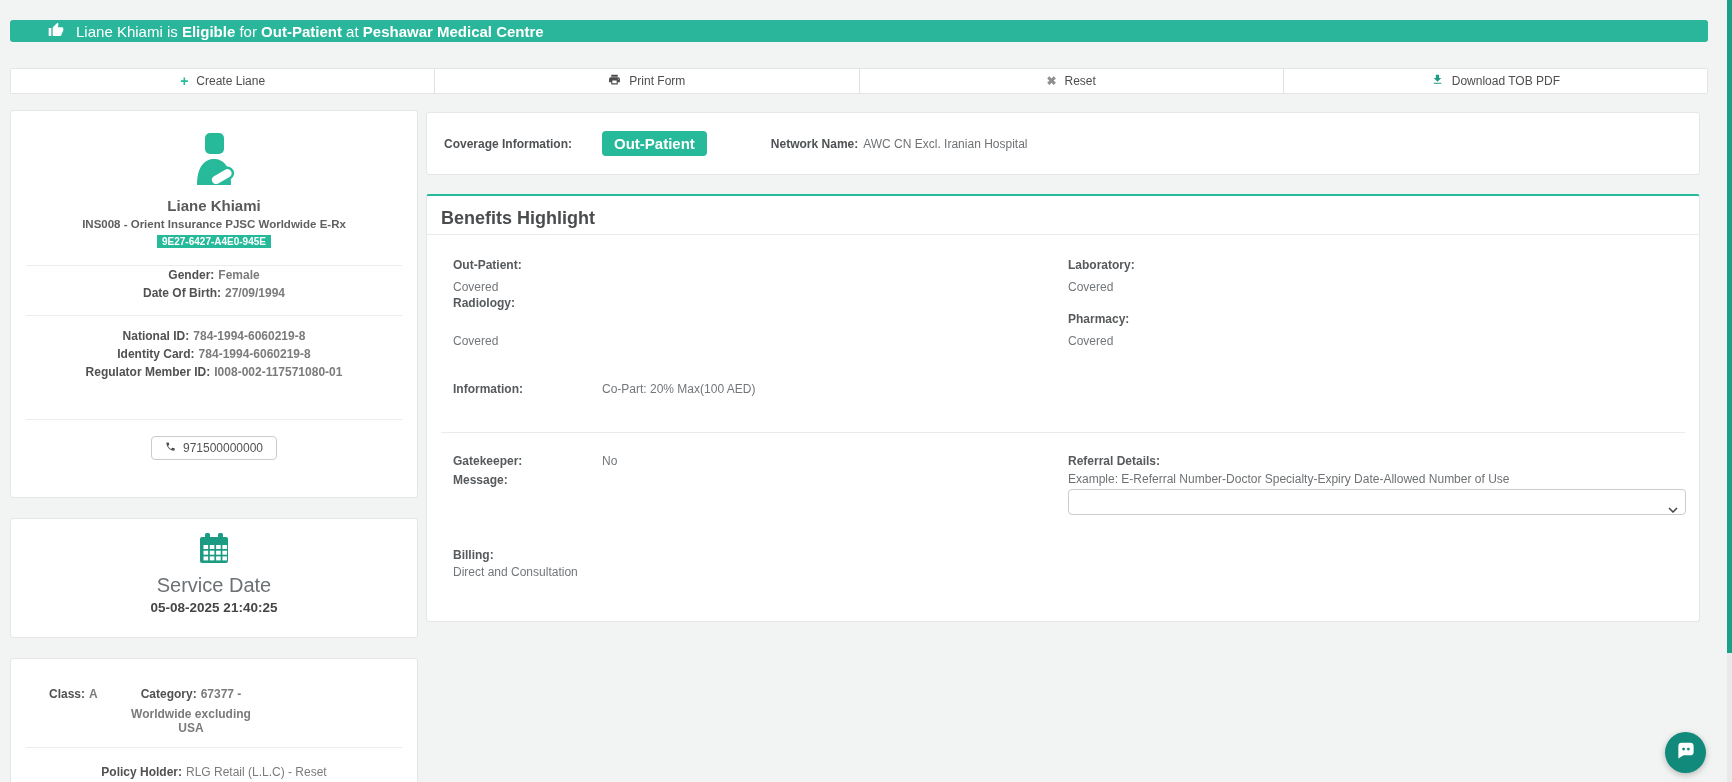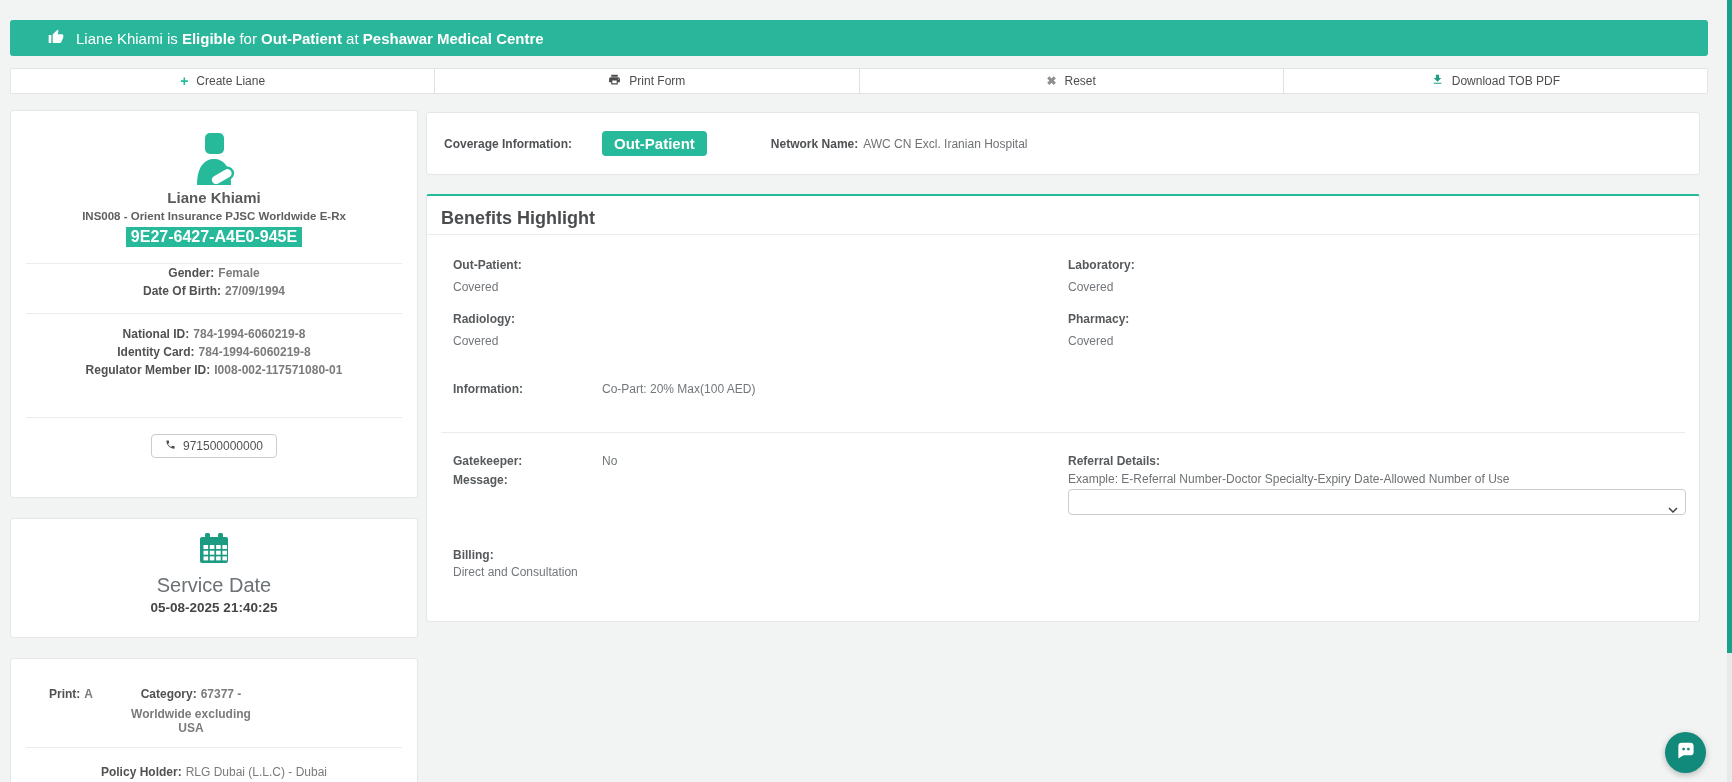--- a/index.html
+++ b/index.html
@@ -1,21 +1,21 @@
 <!DOCTYPE html>
 <html><head>
 <meta charset="utf-8">
 <style>
   * { margin:0; padding:0; box-sizing:border-box; }
   html,body { width:1732px; height:782px; overflow:hidden; }
   body { font-family:"Liberation Sans", sans-serif; background:#f2f3f3; position:relative; }
   #page { position:absolute; inset:0; }
 
   
-  .banner { position:absolute; left:10px; top:20px; width:1698px; height:36px;
+  .banner { position:absolute; left:10px; top:20px; width:1698px; height:22px;
     background:#2ab69b; border-radius:3px; display:flex; align-items:center;
     padding-left:13px; color:#fff; font-size:15px; white-space:pre; }
   .banner .txt { margin-left:12px; }
   .banner b { font-weight:bold; }
 
   
   .toolbar { position:absolute; left:10px; top:68px; width:1698px; height:26px;
     background:#fff; border:1px solid #e4e4e4; border-radius:2px; display:flex; }
   .tbtn { flex:1; display:flex; align-items:center; justify-content:center; gap:8px;
     font-size:12px; color:#4e4e4e; border-right:1px solid #e2e2e2; cursor:pointer; background:#fff; }
@@ -23,24 +23,24 @@
   .plus-glyph { color:#26b99a; font-weight:bold; font-size:14px; line-height:1; }
   .x-glyph { color:#8f8f8f; font-weight:bold; font-size:12px; line-height:1; }
 
   
   .card { position:absolute; background:#fff; border:1px solid #e6e6e6; border-radius:3px; }
   .hr { border:none; border-top:1px solid #ececec; margin:0 15px; }
 
   
   .profile-card { left:10px; top:110px; width:408px; height:388px; text-align:center; }
   .profile-card .avatar { margin-top:22px; }
-  .p-name { font-size:15px; font-weight:bold; color:#5a5a5a; margin-top:0; }
+  .p-name { font-size:15px; font-weight:bold; color:#5a5a5a; margin-top:8px; }
   .p-policy { font-size:11.5px; font-weight:bold; color:#606060; margin-top:4px; }
   .p-chip { display:inline-block; margin-top:5px; background:#26b99a; color:#fff;
-    font-size:16px; font-weight:bold; padding:1px 5px; }
+    font-size:10px; font-weight:bold; padding:1px 5px; }
   .kv { font-size:12px; margin-top:4px; }
   .kv .lbl { font-weight:bold; color:#515151; margin-right:4px; }
   .kv .val { font-weight:bold; color:#7b7b7b; }
   .phone-btn { display:inline-flex; align-items:center; gap:7px; margin-top:16px;
     border:1px solid #ccc; border-radius:4px; background:#fff; padding:4px 13px;
     font-size:12px; color:#525252; cursor:pointer; }
 
   .service-card { left:10px; top:518px; width:408px; height:120px; text-align:center; }
   .service-card .cal { margin-top:13px; }
   .s-title { font-size:20px; color:#6c7175; margin-top:4px; }
@@ -185,50 +185,50 @@
             <rect x="25.4" y="24.4" width="4.6" height="4"></rect>
         </g>
       </svg>
     </div>
     <div class="s-title">Service Date</div>
     <div class="s-dt">05-08-2025 21:40:25</div>
   </div>
 
   <div class="card plan-card">
     <div class="plan-class kv">
-      <span class="lbl">Print:</span><span class="val">A</span>
+      <span class="lbl">Class:</span><span class="val">A</span>
     </div>
     <div class="plan-cat kv">
       <span class="lbl">Category:</span><span class="val">67377 -</span>
       <div class="val" style="margin-top:6px;">Worldwide excluding</div>
       <div class="val">USA</div>
     </div>
     <hr class="plan-hr">
     <div class="plan-holder kv">
-      <span class="lbl">Policy Holder:</span><span class="val" style="font-weight:normal;">RLG Dubai (L.L.C) - Dubai</span>
+      <span class="lbl">Policy Holder:</span><span class="val" style="font-weight:normal;">RLG Retail (L.L.C) - Reset</span>
     </div>
   </div>
 
   <div class="card coverage-card">
     <span class="cov-label">Coverage Information:</span>
     <span class="badge">Out-Patient</span>
     <span class="net-label">Network Name:</span>
     <span class="net-val">AWC CN Excl. Iranian Hospital</span>
   </div>
 
   <div class="card benefits-card">
     <div class="b-title">Benefits Highlight</div>
     <hr class="b-head-hr">
 
     <div class="b-lbl" style="left:26px; top:62px;">Out-Patient:</div>
     <div class="b-val" style="left:26px; top:84px;">Covered</div>
     <div class="b-lbl" style="left:641px; top:62px;">Laboratory:</div>
     <div class="b-val" style="left:641px; top:84px;">Covered</div>
 
-    <div class="b-lbl" style="left:26px; top:116px;">Radiology:</div>
+    <div class="b-lbl" style="left:26px; top:100px;">Radiology:</div>
     <div class="b-val" style="left:26px; top:138px;">Covered</div>
     <div class="b-lbl" style="left:641px; top:116px;">Pharmacy:</div>
     <div class="b-val" style="left:641px; top:138px;">Covered</div>
 
     <div class="b-lbl" style="left:26px; top:186px;">Information:</div>
     <div class="b-val" style="left:175px; top:186px;">Co-Part: 20% Max(100 AED)</div>
 
     <hr class="b-mid-hr">
 
     <div class="b-lbl" style="left:26px; top:258px;">Gatekeeper:</div>

